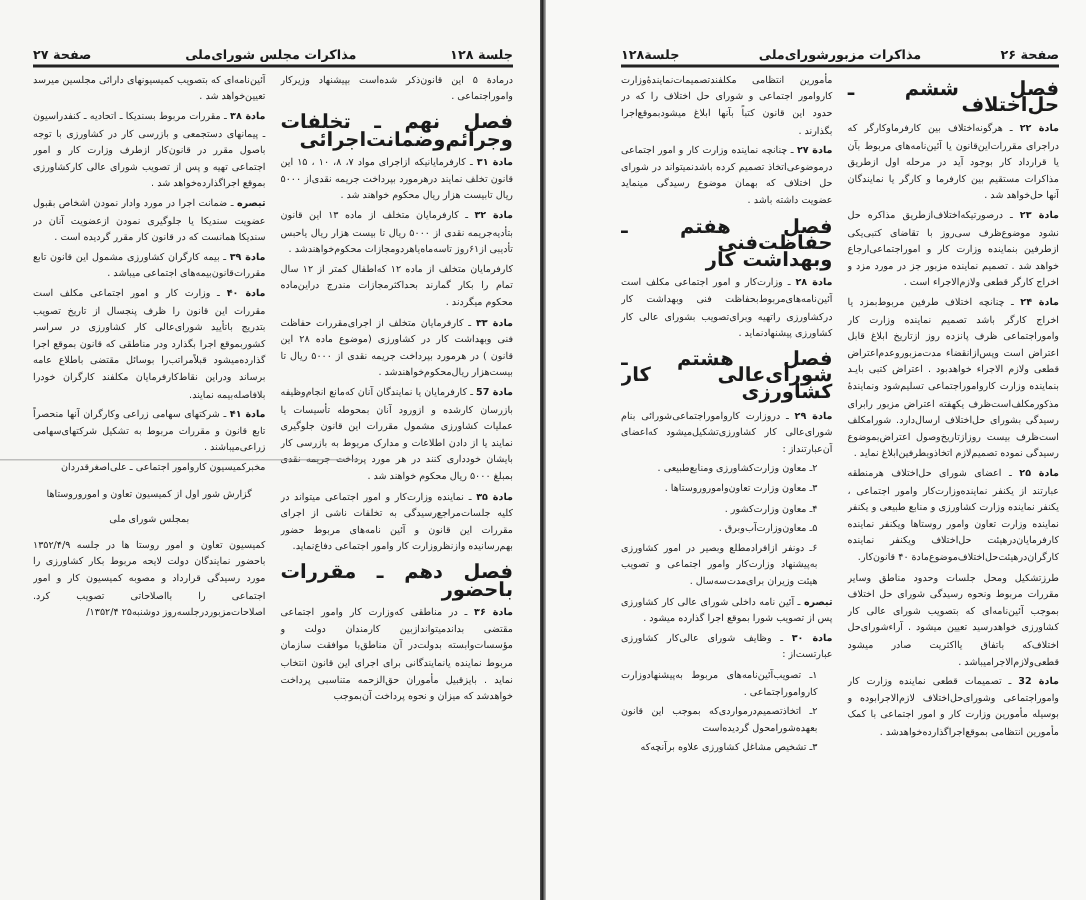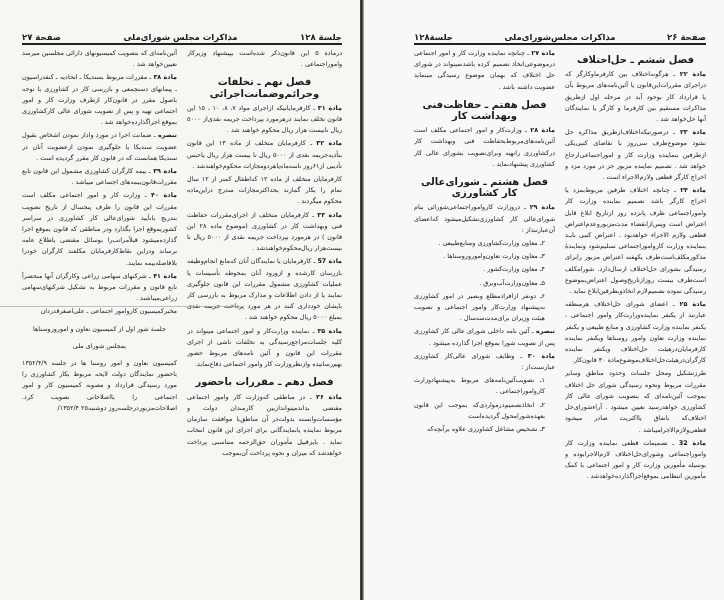--- a/index.html
+++ b/index.html
@@ -16,21 +16,21 @@
   .page.left .header { left: 22px; right: 20px; }
   .page.right .header { left: 52px; right: 18px; }
   .header-rule { position: absolute; top: 43px; height: 1.5px; background: #222; }
   .page.left .header-rule { left: 22px; right: 20px; }
   .page.right .header-rule { left: 52px; right: 18px; }
   .columns { position: absolute; top: 48px; bottom: 20px; display: flex; flex-direction: row-reverse; gap: 10px; }
   .page.left .columns { left: 22px; right: 20px; }
   .page.right .columns { left: 52px; right: 18px; }
   .col { flex: 1; direction: rtl; text-align: justify; font-size: 6.4px; line-height: 11.2px; overflow: hidden; }
   .col p { margin-bottom: 2px; }
-  .col .heading { text-align: center; font-weight: bold; font-size: 10px; margin: 6px 0 4px; }
+  .col .heading { font-weight: bold; font-size: 13px; margin: 6px 0 4px; }
   .col .article { font-weight: bold; }
   .col .center { text-align: center; margin: 6px 0; }
   .col .item { padding-right: 10px; }
   .stray-line { position: absolute; left: 0; top: 306px; width: 240px; height: 1px; background: #9a9a9a; opacity: .6; }
 </style>
 </head>
 <body>
 
 <div class="spread">
 
@@ -55,48 +55,49 @@
           <p><span class="article">مادة ۳۶</span> <span>ـ در مناطقی که‌وزارت کار وامور اجتماعی مقتضی بداندمیتوانداز‌بین کارمندان دولت و مؤسسات‌وابسته بدولت‌در آن مناطق‌با موافقت سازمان مربوط نماینده یانمایندگانی برای اجرای این قانون انتخاب نماید . بایزقبیل مأموران حق‌الزحمه متناسبی پرداخت خواهدشد که میزان و نحوه پرداخت آن‌بموجب</span></p>
         </div>
       <div class="col">
           <p><span>آئین‌نامه‌ای که بتصویب کمیسیونهای دارائی مجلسین میرسد تعیین‌خواهد شد .</span></p>
           <p><span class="article">مادة ۳۸</span> <span>ـ مقررات مربوط بسندیکا ـ اتحادیه ـ کنفدراسیون ـ پیمانهای دستجمعی و بازرسی کار در کشاورزی با توجه باصول مقرر در قانون‌کار ازطرف وزارت کار و امور اجتماعی تهیه و پس از تصویب شورای عالی کار‌کشاورزی بموقع اجراگذارده‌خواهد شد .</span></p>
           <p><span class="article">تبصره</span> <span>ـ ضمانت اجرا در مورد وادار نمودن اشخاص بقبول عضویت سندیکا یا جلوگیری نمودن ازعضویت آنان در سندیکا همانست که در قانون کار مقرر گردیده است .</span></p>
           <p><span class="article">مادة ۳۹</span> <span>ـ بیمه کارگران کشاورزی مشمول این قانون تابع مقررات‌قانون‌بیمه‌های اجتماعی میباشد .</span></p>
           <p><span class="article">مادة ۴۰</span> <span>ـ وزارت کار و امور اجتماعی مکلف است مقررات این قانون را ظرف پنجسال از تاریخ تصویب بتدریج باتأیید شورای‌عالی کار کشاورزی در سراسر کشور‌بموقع اجرا بگذارد ودر مناطقی که قانون بموقع اجرا گذارده‌میشود قبلاً‌مراتب‌را بوسائل مقتضی باطلاع عامه برساند ودراین نقاط‌کارفرمایان مکلفند کارگران خودرا بلافاصله‌بیمه نمایند.</span></p>
           <p><span class="article">مادة ۴۱</span> <span>ـ شرکتهای سهامی زراعی وکارگران آنها منحصراً تابع قانون و مقررات مربوط به تشکیل شرکتهای‌سهامی زراعی‌میباشند .</span></p>
           <p><span>مخبرکمیسیون کاروامور اجتماعی ـ علی‌اصغرقدردان</span></p>
-          <p class="center"><span>جلسة شور اول از کمیسیون تعاون و اموروروستاها</span></p>
+          <p class="center"><span>گزارش شور اول از کمیسیون تعاون و اموروروستاها</span></p>
           <p class="center"><span>بمجلس شورای ملی</span></p>
           <p><span>کمیسیون تعاون و امور روستا ها در جلسه ۱۳۵۲/۴/۹ باحضور نمایندگان دولت لایحه مربوط بکار کشاورزی را مورد رسیدگی قرارداد و مصوبه کمیسیون کار و امور اجتماعی را بااصلاحاتی تصویب کرد. اصلاحات‌مزبوردرجلسه‌روز دوشنبه۲۵ ۱۳۵۲/۴/</span></p>
         </div>
     </div>
     <div class="stray-line"></div>
   </div>
 
   <div class="fold"></div>
 
   <div class="page right">
     <div class="header">
       <span>صفحة ۲۶</span>
-      <span>مذاکرات مجلس‌شورای‌ملی</span>
+      <span>مذاکرات مزبور‌شورای‌ملی</span>
       <span>جلسة۱۲۸</span>
     </div>
     <div class="header-rule"></div>
     <div class="columns">
       <div class="col">
           <p class="heading"><span>فصل ششم ـ حل‌اختلاف</span></p>
           <p><span class="article">مادة ۲۲</span> <span>ـ هرگونه‌اختلاف بین کارفرماوکارگر که دراجرای مقررات‌این‌قانون یا آئین‌نامه‌های مربوط بآن یا قرارداد کار بوجود آید در مرحله اول ازطریق مذاکرات مستقیم بین کارفرما و کارگر یا نمایندگان آنها حل‌خواهد شد .</span></p>
           <p><span class="article">مادة ۲۳</span> <span>ـ درصورتیکه‌اختلاف‌ازطریق مذاکره حل نشود موضوع‌ظرف سی‌روز با تقاضای کتبی‌یکی ازطرفین بنماینده وزارت کار و اموراجتماعی‌ارجاع خواهد شد . تصمیم نماینده مزبور جز در مورد مزد و اخراج کارگر قطعی ولازم‌الاجراء است .</span></p>
           <p><span class="article">مادة ۲۴</span> <span>ـ چنانچه اختلاف طرفین مربوط‌بمزد یا اخراج کارگر باشد تصمیم نماینده وزارت کار واموراجتماعی ظرف پانزده روز ازتاریخ ابلاغ قابل اعتراض است وپس‌ازانقضاء مدت‌مزبوروعدم‌اعتراض قطعی ولازم الاجراء خواهدبود . اعتراض کتبی بایـد بنماینده وزارت کارواموراجتماعی تسلیم‌شود ونمایندهٔ مذکورمکلف‌است‌ظرف یکهفته اعتراض مزبور رابرای رسیدگی بشورای حل‌اختلاف ارسال‌دارد. شورامکلف است‌ظرف بیست روزازتاریخ‌وصول اعتراض‌بموضوع رسیدگی نموده تصمیم‌لازم اتخاذوبطرفین‌ابلاغ نماید .</span></p>
           <p><span class="article">مادة ۲۵</span> <span>ـ اعضای شورای حل‌اختلاف هرمنطقه عبارتند از یکنفر نماینده‌وزارت‌کار وامور اجتماعی ، یکنفر نماینده وزارت کشاورزی و منابع طبیعی و یکنفر نماینده وزارت تعاون وامور روستاها ویکنفر نماینده کارفرمایان‌درهیئت حل‌اختلاف ویکنفر نماینده کارگران‌درهیئت‌حل‌اختلاف‌موضوع‌مادة ۴۰ قانون‌کار.</span></p>
           <p><span>طرزتشکیل ومحل جلسات وحدود مناطق وسایر مقررات مربوط ونحوه رسیدگی شورای حل اختلاف بموجب آئین‌نامه‌ای که بتصویب شورای عالی کار کشاورزی خواهدرسید تعیین میشود . آراءشورای‌حل اختلاف‌که باتفاق یااکثریت صادر میشود قطعی‌ولازم‌الاجرا‌میباشد .</span></p>
           <p><span class="article">مادة 32</span> <span>ـ تصمیمات قطعی نماینده وزارت کار واموراجتماعی وشورای‌حل‌اختلاف لازم‌الاجرابوده و بوسیله مأمورین وزارت کار و امور اجتماعی با کمک مأمورین انتظامی بموقع‌اجراگذارده‌خواهدشد .</span></p>
         </div>
       <div class="col">
+          <p><span>مأمورین انتظامی مکلفندتصمیمات‌نمایندهٔ‌وزارت کاروامور اجتماعی و شورای حل اختلاف را که در حدود این قانون کتباً بآنها ابلاغ میشودبموقع‌اجرا بگذارند .</span></p>
           <p><span class="article">مادة ۲۷</span> <span>ـ چنانچه نماینده وزارت کار و امور اجتماعی درموضوعی‌اتخاذ تصمیم کرده باشدنمیتواند در شورای حل اختلاف که بهمان موضوع رسیدگی مینماید عضویت داشته باشد .</span></p>
           <p class="heading"><span>فصل هفتم ـ حفاظت‌فنی وبهداشت کار</span></p>
           <p><span class="article">مادة ۲۸</span> <span>ـ وزارت‌کار و امور اجتماعی مکلف است آئین‌نامه‌های‌مربوط‌بحفاظت فنی وبهداشت کار درکشاورزی راتهیه وبرای‌تصویب بشورای عالی کار کشاورزی پیشنهادنماید .</span></p>
           <p class="heading"><span>فصل هشتم ـ شورای‌عالی کار کشاورزی</span></p>
           <p><span class="article">مادة ۲۹</span> <span>ـ دروزارت کارواموراجتماعی‌شورائی بنام شورای‌عالی کار کشاورزی‌تشکیل‌میشود که‌اعضای آن‌عبارتنداز :</span></p>
           <p class="item"><span>۲ـ معاون وزارت‌کشاورزی ومنابع‌طبیعی .</span></p>
           <p class="item"><span>۳ـ معاون وزارت تعاون‌واموروروستاها .</span></p>
           <p class="item"><span>۴ـ معاون وزارت‌کشور .</span></p>
           <p class="item"><span>۵ـ معاون‌وزارت‌آب‌وبرق .</span></p>
           <p class="item"><span>۶ـ دونفر ازافراد‌مطلع وبصیر در امور کشاورزی به‌پیشنهاد وزارت‌کار وامور اجتماعی و تصویب هیئت وزیران برای‌مدت‌سه‌سال .</span></p>

